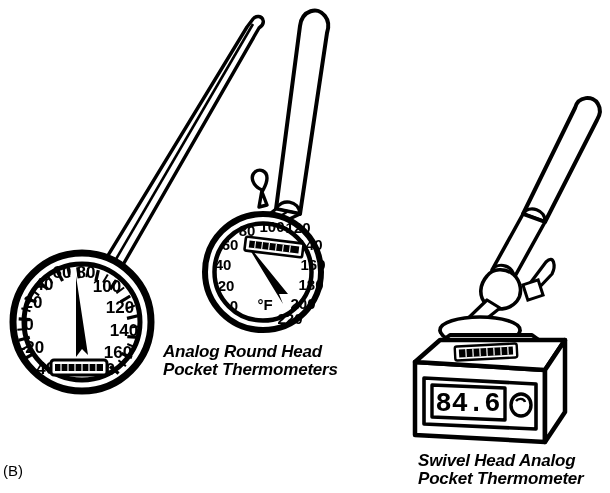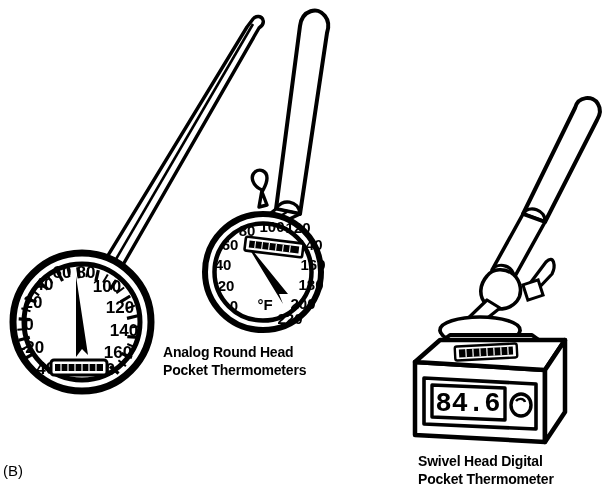--- a/index.html
+++ b/index.html
@@ -5,22 +5,22 @@
   html,body{margin:0;padding:0;background:#ffffff;}
   body{
     width:610px;height:493px;position:relative;overflow:hidden;
     font-family:"Liberation Sans", sans-serif;
     color:#000;
   }
   .figure{position:absolute;left:0;top:0;width:610px;height:493px;}
   .caption{
     position:absolute;
     font-family:"Liberation Sans", sans-serif;
-    font-weight:bold;
-    font-size:14px;line-height:18px;
+    font-weight:bold;font-style:italic;
+    font-size:17px;line-height:18px;
     letter-spacing:-0.2px;
     color:#000;white-space:pre;
   }
   #caption-analog{left:163px;top:343px;}
   #caption-digital{left:418px;top:452px;}
   #panel-label{
     position:absolute;left:3px;top:462px;
     font-family:"Liberation Sans", sans-serif;
     font-size:15px;color:#000;
   }
@@ -208,17 +208,17 @@
       <text x="468" y="411" font-size="27" font-weight="bold" font-family="Liberation Mono, monospace" text-anchor="middle" fill="#000">84.6</text>
 
       <ellipse cx="521" cy="405" rx="10" ry="11" fill="#ffffff" stroke="#000" stroke-width="3.4"></ellipse>
       <path d="M516,401 C518,398 524,398 525,402" fill="none" stroke="#000" stroke-width="2.4"></path>
     </g>
   </svg>
 
   <div class="caption" id="caption-analog">Analog Round Head
 Pocket Thermometers</div>
 
-  <div class="caption" id="caption-digital">Swivel Head Digital
+  <div class="caption" id="caption-digital">Swivel Head Analog
 Pocket Thermometer</div>
 
   <div id="panel-label">(B)</div>
 </div>
 
 </body></html>

